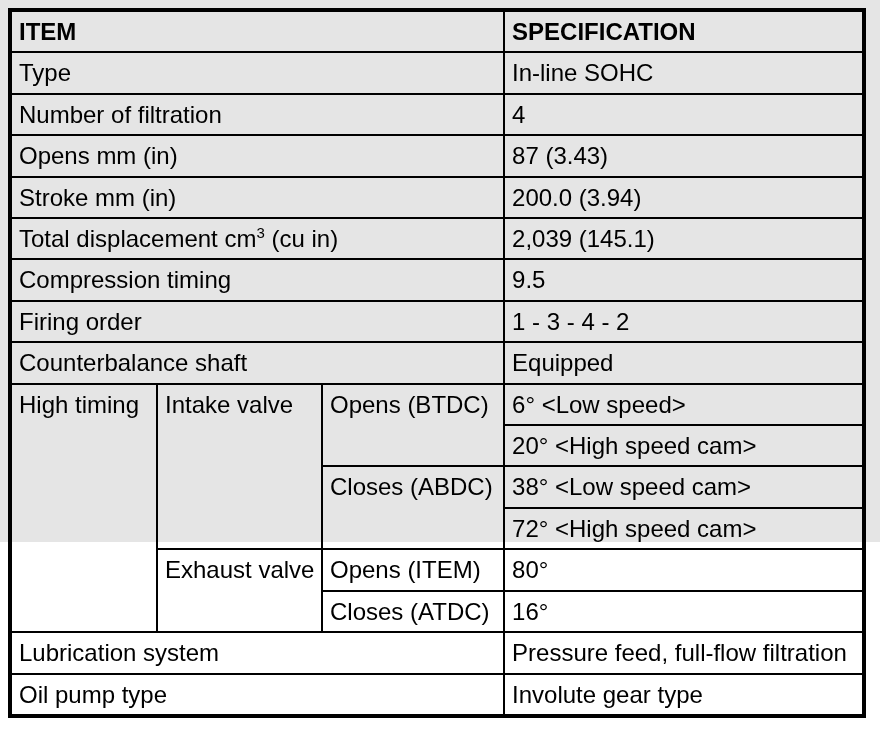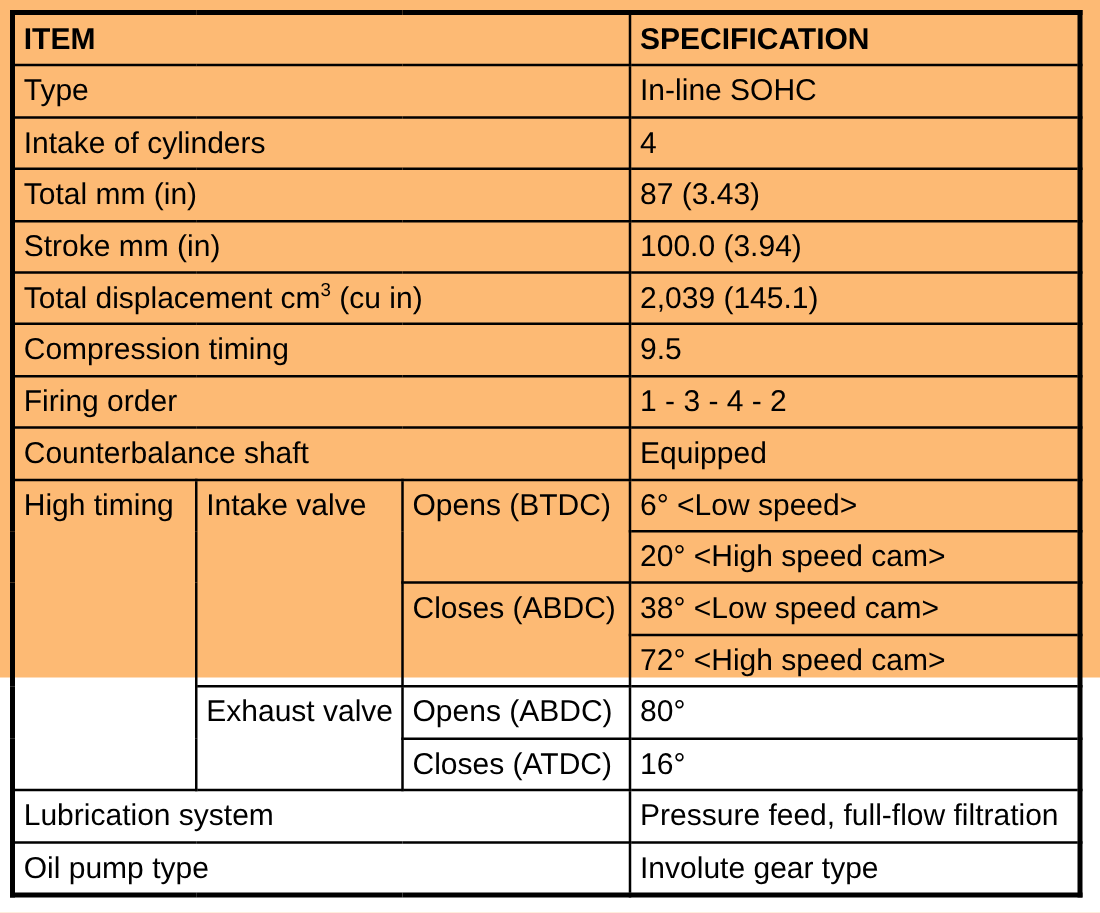--- a/index.html
+++ b/index.html
@@ -3,21 +3,21 @@
 <meta charset="utf-8">
 <style>
   * { box-sizing: border-box; }
   html, body { margin: 0; padding: 0; background: #ffffff; }
   body {
     width: 880px; height: 730px;
     font-family: "Liberation Sans", sans-serif;
     color: #000000;
     overflow: hidden;
   }
-  .page { position: relative; width: 880px; height: 542px; background: #fdba74; }
+  .page { position: relative; width: 880px; height: 542px; background: #e5e5e5; }
   table.spec {
     position: absolute; left: 8px; top: 8px;
     width: 854px; height: 710px;
     border-collapse: collapse;
     table-layout: fixed;
     border: 4px solid #000000;
   }
   table.spec td, table.spec th {
     border: 2px solid #000000;
     padding: 5px 7px;
@@ -50,32 +50,32 @@
       <th colspan="3">ITEM</th>
       <th>SPECIFICATION</th>
     </tr>
 
     <tr>
       <td colspan="3">Type</td>
       <td>In-line SOHC</td>
     </tr>
 
     <tr>
-      <td colspan="3">Intake of cylinders</td>
+      <td colspan="3">Number of filtration</td>
       <td>4</td>
     </tr>
 
     <tr>
-      <td colspan="3">Total mm (in)</td>
+      <td colspan="3">Opens mm (in)</td>
       <td>87 (3.43)</td>
     </tr>
 
     <tr>
       <td colspan="3">Stroke mm (in)</td>
-      <td>100.0 (3.94)</td>
+      <td>200.0 (3.94)</td>
     </tr>
 
     <tr>
       <td colspan="3"><span>Total displacement cm</span><sup>3</sup><span> (cu in)</span></td>
       <td>2,039 (145.1)</td>
     </tr>
 
     <tr>
       <td colspan="3">Compression timing</td>
       <td>9.5</td>
@@ -106,21 +106,21 @@
       <td rowspan="2">Closes (ABDC)</td>
       <td>38° &lt;Low speed cam&gt;</td>
     </tr>
 
     <tr>
       <td>72° &lt;High speed cam&gt;</td>
     </tr>
 
     <tr>
       <td rowspan="2">Exhaust valve</td>
-      <td>Opens (ABDC)</td>
+      <td>Opens (ITEM)</td>
       <td>80°</td>
     </tr>
 
     <tr>
       <td>Closes (ATDC)</td>
       <td>16°</td>
     </tr>
 
     <tr>
       <td colspan="3">Lubrication system</td>

